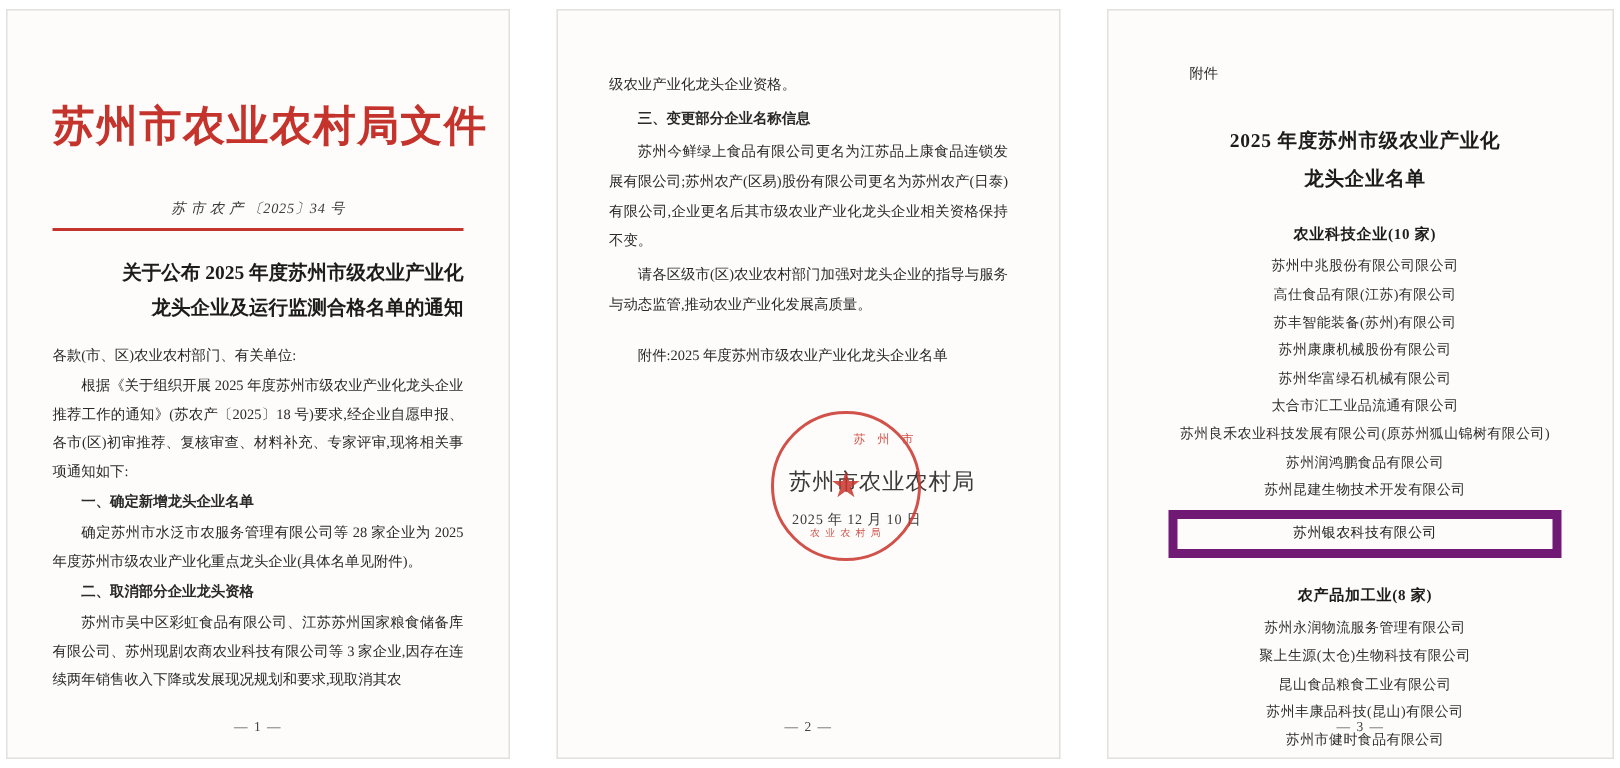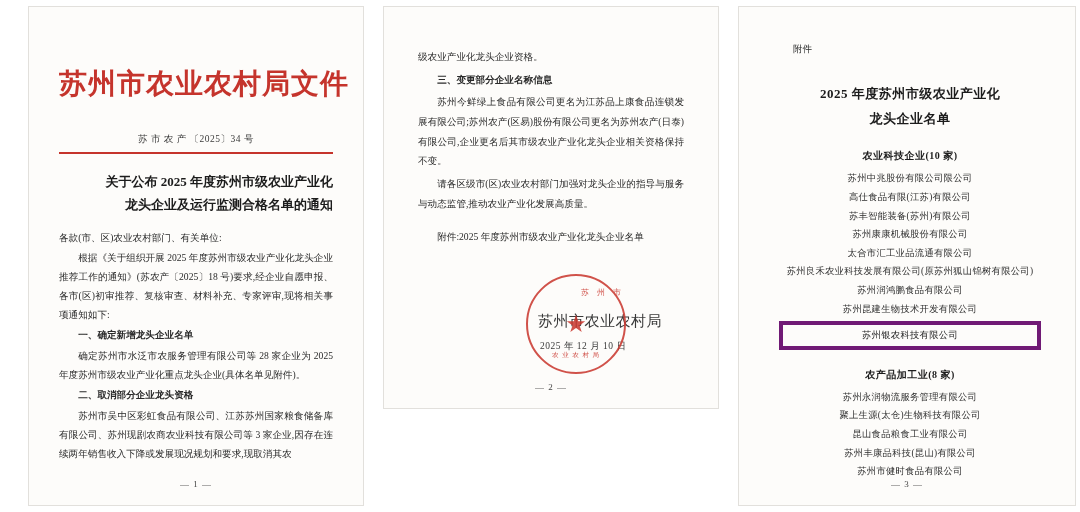--- a/index.html
+++ b/index.html
@@ -24,41 +24,42 @@
     box-sizing: border-box;
     padding: 6px 4px 6px 4px;
   }
   .page {
     position: relative;
     background: #fdfcfa;
     border: 1px solid #e2e0dc;
     box-sizing: border-box;
     overflow: hidden;
   }
-  .page-1 { width: 336px; height: 500px; padding: 34px 30px 0 30px; margin-left: 24px; }
-  .page-2 { width: 336px; height: 403px; padding: 40px 34px 16px 34px; }
+  .page-1 { width: 336px; height: 500px; padding: 34px 30px 0 30px; }
+  .page-2 { width: 336px; height: 500px; padding: 40px 34px 16px 34px; }
   .page-3 { width: 338px; height: 500px; padding: 36px 34px 0 40px; }
 
   
   .doc-title {
     text-align: center;
     color: #c5342c;
     font-family: "Liberation Serif", serif;
     font-weight: bold;
     font-size: 28px;
     letter-spacing: 1px;
     margin-top: 24px;
     white-space: nowrap;
   }
   .doc-number {
     text-align: center;
     font-size: 9.5px;
     color: #3b3b3b;
     margin-top: 30px;
     letter-spacing: 0.5px;
+    font-style: italic;
   }
   .red-rule {
     height: 2px;
     background: #c5342c;
     margin-top: 6px;
   }
   .notice-title {
     text-align: right;
     font-size: 13px;
     font-weight: bold;
@@ -187,21 +188,21 @@
     padding: 0;
   }
   .p3-list li {
     font-size: 9.3px;
     color: #2e2e2e;
     line-height: 2.0;
     text-align: center;
     letter-spacing: 0.3px;
   }
   .p3-list li.highlight {
-    border: 4px solid #701a75;
+    border: 6px solid #701a75;
     display: block;
     padding: 1px 0;
     margin: 3px 0;
     color: #1c1c1c;
   }
 
   .page-num {
     position: absolute;
     bottom: 16px;
     left: 0;
@@ -265,20 +266,21 @@
       <div>龙头企业名单</div>
     </div>
 
     <div>
       <div class="p3-cat">农业科技企业(10 家)</div>
       <ul class="p3-list">
         <li>苏州中兆股份有限公司限公司</li>
         <li>高仕食品有限(江苏)有限公司</li>
         <li>苏丰智能装备(苏州)有限公司</li>
         <li>苏州康康机械股份有限公司</li>
+        <li>苏州华富绿石机械有限公司</li>
         <li>太合市汇工业品流通有限公司</li>
         <li>苏州良禾农业科技发展有限公司(原苏州狐山锦树有限公司)</li>
         <li>苏州润鸿鹏食品有限公司</li>
         <li>苏州昆建生物技术开发有限公司</li>
         <li class="highlight">苏州银农科技有限公司</li>
       </ul>
     </div>
 
     <div>
       <div class="p3-cat">农产品加工业(8 家)</div>

